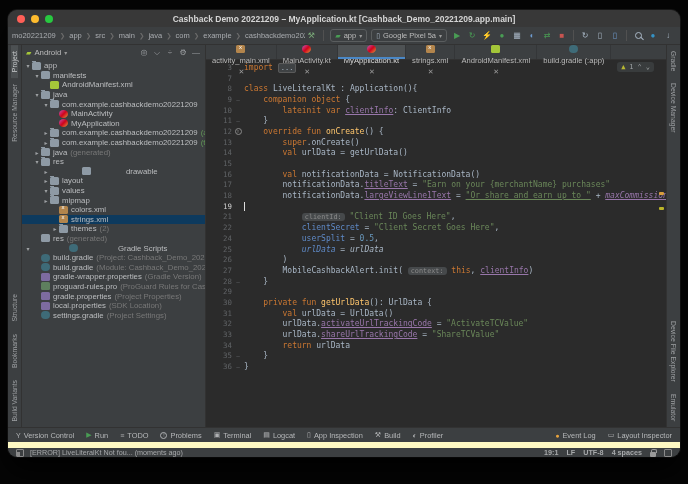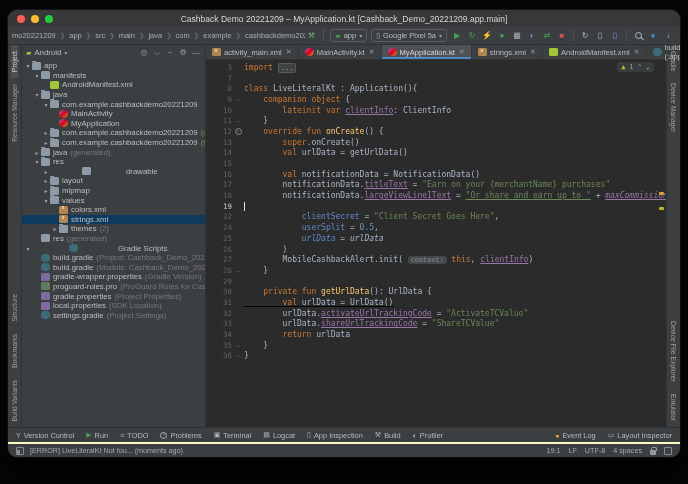--- a/index.html
+++ b/index.html
@@ -6,21 +6,21 @@
   html,body { width:688px; height:484px; background:#050505; overflow:hidden;
     font-family:"Liberation Sans", sans-serif; -webkit-font-smoothing:antialiased; }
   .window { position:absolute; left:8px; top:10px; width:672px; height:447px;
     background:#2B2B2B; border-radius:9px; overflow:hidden;
     box-shadow:0 14px 28px rgba(0,0,0,.85), 0 0 0 1px #1a1a1a; display:flex; flex-direction:column; }
 
   
   .titlebar { height:17px; background:#383838; display:flex; align-items:center; position:relative; flex:0 0 auto; }
   .lights { display:flex; gap:6px; padding-left:9px; }
   .light { width:8px; height:8px; border-radius:50%; }
-  .title { position:absolute; left:0; right:0; text-align:center; font-size:8.5px; font-weight:normal; color:#D5D5D5; pointer-events:none; }
+  .title { position:absolute; left:0; right:0; text-align:center; font-size:8.5px; font-weight:bold; color:#D5D5D5; pointer-events:none; }
 
   
   .toolbar { height:18px; background:#3C3F41; border-bottom:1px solid #323232; display:flex; align-items:center; padding:0 6px 0 2px; flex:0 0 auto; }
   .crumbs { display:flex; align-items:center; gap:2px; font-size:7.5px; color:#A9AcB0; white-space:nowrap; overflow:hidden; flex:1 1 auto; }
   .crumb { display:flex; align-items:center; gap:2px; padding:1px 2px; border-radius:2px; }
   .crumb-sep { color:#6a6a6a; font-size:6.5px; }
   .tb-right { display:flex; align-items:center; gap:4px; flex:0 0 auto; }
   .combo { display:flex; align-items:center; gap:3px; border:1px solid #5a5d5e; border-radius:3px; height:13px; padding:0 4px; font-size:7.5px; color:#BBBBBB; background:#3C3F41; }
   .tbicon { width:12px; height:12px; display:flex; align-items:center; justify-content:center; font-size:8px; line-height:1; border-radius:2px; }
   .tbsep { width:1px; height:11px; background:#515151; margin:0 2px; }
@@ -55,21 +55,21 @@
   .i-xml { background:#B3854C; }
   .i-xml::after{ content:"x"; position:absolute; left:2.5px; top:-1.5px; font-size:6px; color:#fff; }
   .i-manifest { background:#A4C639; }
   .i-gradle { background:#3E6B78; border-radius:4px; }
   .i-props { background:#7D6BA0; }
   .i-pro { background:#5E7F5E; }
 
   
   .editor { flex:1 1 auto; display:flex; flex-direction:column; min-width:0; background:#2B2B2B; position:relative; }
   .tabs { height:15px; background:#3C3F41; border-bottom:1px solid #323232; display:flex; align-items:stretch; font-size:7.6px; color:#BBBBBB; flex:0 0 auto; }
-  .tab { display:flex; align-items:center; gap:3px; padding:0 6px; border-right:1px solid #343638; position:relative; }
+  .tab { display:flex; align-items:center; gap:3px; padding:0 6px; border-right:1px solid #343638; position:relative;flex-direction:column; }
   .tab .x { color:#9a9a9a; font-size:7px; margin-left:1px; }
   .tab.sel { background:#4E5254; color:#D8D8D8; }
   .tab.sel::after { content:""; position:absolute; left:0; right:0; bottom:0; height:2px; background:#4A88C7; }
   .tab .ticon { margin-right:0; }
 
   .codearea { flex:1 1 auto; position:relative; overflow:hidden; font-family:"DejaVu Sans Mono", monospace; font-size:8px; }
   .code { position:absolute; inset:2px 10px 0 0; }
   .cline { height:10.7px; display:flex; align-items:center; white-space:pre; }
   .lnum { width:26px; text-align:right; color:#606366; font-size:7.4px; flex:0 0 auto; }
   .lfold { width:12px; flex:0 0 auto; text-align:center; color:#606366; font-size:6px; position:relative; }
@@ -86,22 +86,22 @@
   .inspect { position:absolute; top:2px; right:12px; display:flex; gap:4px; align-items:center; font-size:7px; color:#9DA0A3; background:rgba(60,63,65,.85); border-radius:3px; padding:1px 4px; }
   .warn-tri { color:#B8B832; font-size:7px; }
   .scrollbar { position:absolute; top:0; right:0; bottom:0; width:9px; }
   .smark { position:absolute; right:2px; width:5px; height:3px; border-radius:1px; }
 
   
   .toolwin { height:15px; background:#3C3F41; border-top:1px solid #323232; display:flex; align-items:center; font-size:7.4px; color:#B6B8BA; padding:0 8px; gap:12px; flex:0 0 auto; }
   .twitem { display:flex; align-items:center; gap:3px; white-space:nowrap; }
   .twglyph { font-size:7px; }
   .tw-right { margin-left:auto; display:flex; gap:12px; }
-  .statusbar { height:15px; background:#3C3F41; border-top:2px solid #fef9c3; display:flex; align-items:center; font-size:7.2px; color:#A7A9AB; padding:0 8px; gap:6px; flex:0 0 auto; }
-  .sb-right { margin-left:auto; display:flex; align-items:center; gap:8px; }
+  .statusbar { height:15px; background:#3C3F41; border-top:6px solid #fef9c3; display:flex; align-items:center; font-size:7.2px; color:#A7A9AB; padding:0 8px; gap:6px; flex:0 0 auto; }
+  .sb-right { margin-left:auto; display:flex; align-items:center; gap:8px;font-weight:bold; }
   .twtoggle { width:8px; height:8px; border:1px solid #8a8a8a; border-radius:1px; position:relative; }
   .twtoggle::before{ content:""; position:absolute; left:0; bottom:0; width:3px; height:4px; background:#8a8a8a; }
   .lock { width:6px; height:5px; background:#9a9a9a; border-radius:1px; position:relative; margin-top:3px; }
   .lock::before{ content:""; position:absolute; top:-3px; left:1px; width:4px; height:3px; border:1px solid #9a9a9a; border-bottom:none; border-radius:2px 2px 0 0; }
   .mag { width:7px; height:7px; border:1.3px solid #A9B7C6; border-radius:50%; position:relative; }
   .mag::after { content:""; position:absolute; width:4px; height:1.3px; background:#A9B7C6; transform:rotate(45deg); right:-3px; bottom:-1px; }
 </style>
 </head>
 <body>
 
@@ -271,28 +271,28 @@
             <span class="tchev">▸</span>
             <span class="ticon i-folder"></span>
             <span>drawable</span>
           </div>
           <div class="trow" style="padding-left: 20px;">
             <span class="tchev">▸</span>
             <span class="ticon i-folder"></span>
             <span>layout</span>
           </div>
           <div class="trow" style="padding-left: 20px;">
+            <span class="tchev">▾</span>
+            <span class="ticon i-folder"></span>
+            <span>values</span>
+          </div>
+          <div class="trow" style="padding-left: 20px;">
             <span class="tchev">▸</span>
             <span class="ticon i-folder"></span>
             <span>mipmap</span>
-          </div>
-          <div class="trow" style="padding-left: 20px;">
-            <span class="tchev">▾</span>
-            <span class="ticon i-folder"></span>
-            <span>values</span>
           </div>
           <div class="trow" style="padding-left: 29px;">
             <span class="tchev"></span>
             <span class="ticon i-xml"></span>
             <span>colors.xml</span>
           </div>
           <div class="trow sel" style="padding-left: 29px;">
             <span class="tchev"></span>
             <span class="ticon i-xml"></span>
             <span>strings.xml</span>
@@ -400,29 +400,30 @@
             <div class="cline"><span class="lnum">10</span><span class="lfold"></span><span style="white-space: pre;"><span class="t">        </span><span class="k">lateinit var</span><span class="t"> </span><span class="p">clientInfo</span><span class="t">: ClientInfo</span></span></div>
             <div class="cline"><span class="lnum">11</span><span class="lfold">–</span><span style="white-space: pre;"><span class="t">    </span><span class="t">}</span></span></div>
             <div class="cline"><span class="lnum">12</span><span class="lfold"><span class="ovr">↑</span></span><span style="white-space: pre;"><span class="t">    </span><span class="k">override fun</span><span class="t"> </span><span class="f">onCreate</span><span class="t">() {</span></span></div>
             <div class="cline"><span class="lnum">13</span><span class="lfold"></span><span style="white-space: pre;"><span class="t">        </span><span class="k">super</span><span class="t">.onCreate()</span></span></div>
             <div class="cline"><span class="lnum">14</span><span class="lfold"></span><span style="white-space: pre;"><span class="t">        </span><span class="k">val</span><span class="t"> urlData = getUrlData()</span></span></div>
             <div class="cline"><span class="lnum">15</span><span class="lfold"></span><span style="white-space: pre;"></span></div>
             <div class="cline"><span class="lnum">16</span><span class="lfold"></span><span style="white-space: pre;"><span class="t">        </span><span class="k">val</span><span class="t"> notificationData = NotificationData()</span></span></div>
             <div class="cline"><span class="lnum">17</span><span class="lfold"></span><span style="white-space: pre;"><span class="t">        </span><span class="t">notificationData.</span><span class="p">titleText</span><span class="t"> = </span><span class="s">"Earn on your {merchantName} purchases"</span></span></div>
             <div class="cline"><span class="lnum">18</span><span class="lfold"></span><span style="white-space: pre;"><span class="t">        </span><span class="t">notificationData.</span><span class="p">largeViewLine1Text</span><span class="t"> = </span><span class="su">"Or share and earn up to "</span><span class="t"> + </span><span class="pi">maxCommissionRate</span></span></div>
             <div class="cline"><span class="lnum cur">19</span><span class="lfold"></span><span style="white-space: pre;"><span class="caret"></span></span></div>
+            <div class="cline"><span class="lnum">21</span><span class="lfold"></span><span style="white-space: pre;"><span class="t">            </span><span class="h">clientId:</span><span class="t"> </span><span class="s">"Client ID Goes Here"</span><span class="t">,</span></span></div>
             <div class="cline"><span class="lnum">22</span><span class="lfold"></span><span style="white-space: pre;"><span class="t">            </span><span class="na">clientSecret</span><span class="t"> = </span><span class="s">"Client Secret Goes Here"</span><span class="t">,</span></span></div>
             <div class="cline"><span class="lnum">24</span><span class="lfold"></span><span style="white-space: pre;"><span class="t">            </span><span class="na">userSplit</span><span class="t"> = </span><span class="nu">0.5</span><span class="t">,</span></span></div>
             <div class="cline"><span class="lnum">25</span><span class="lfold"></span><span style="white-space: pre; font-style: italic;"><span class="t">            </span><span class="na">urlData</span><span class="t"> = urlData</span></span></div>
             <div class="cline"><span class="lnum">26</span><span class="lfold"></span><span style="white-space: pre;"><span class="t">        </span><span class="t">)</span></span></div>
             <div class="cline"><span class="lnum">27</span><span class="lfold"></span><span style="white-space: pre;"><span class="t">        </span><span class="t">MobileCashbackAlert.init( </span><span class="h">context:</span><span class="t"> </span><span class="k">this</span><span class="t">, </span><span class="p">clientInfo</span><span class="t">)</span></span></div>
             <div class="cline"><span class="lnum">28</span><span class="lfold">–</span><span style="white-space: pre;"><span class="t">    </span><span class="t">}</span></span></div>
             <div class="cline"><span class="lnum">29</span><span class="lfold"></span><span style="white-space: pre;"></span></div>
             <div class="cline"><span class="lnum">30</span><span class="lfold"></span><span style="white-space: pre;"><span class="t">    </span><span class="k">private fun</span><span class="t"> </span><span class="f">getUrlData</span><span class="t">(): UrlData {</span></span></div>
-            <div class="cline"><span class="lnum">31</span><span class="lfold"></span><span style="white-space: pre; text-decoration: underline;"><span class="t">        </span><span class="k">val</span><span class="t"> urlData = UrlData()</span></span></div>
+            <div class="cline"><span class="lnum">31</span><span class="lfold"></span><span style="white-space: pre;"><span class="t">        </span><span class="k">val</span><span class="t"> urlData = UrlData()</span></span></div>
             <div class="cline"><span class="lnum">32</span><span class="lfold"></span><span style="white-space: pre;"><span class="t">        </span><span class="t">urlData.</span><span class="p">activateUrlTrackingCode</span><span class="t"> = </span><span class="s">"ActivateTCValue"</span></span></div>
             <div class="cline"><span class="lnum">33</span><span class="lfold"></span><span style="white-space: pre;"><span class="t">        </span><span class="t">urlData.</span><span class="p">shareUrlTrackingCode</span><span class="t"> = </span><span class="s">"ShareTCValue"</span></span></div>
             <div class="cline"><span class="lnum">34</span><span class="lfold"></span><span style="white-space: pre;"><span class="t">        </span><span class="k">return</span><span class="t"> urlData</span></span></div>
             <div class="cline"><span class="lnum">35</span><span class="lfold">–</span><span style="white-space: pre;"><span class="t">    </span><span class="t">}</span></span></div>
             <div class="cline"><span class="lnum">36</span><span class="lfold">–</span><span style="white-space: pre;"><span class="t">}</span></span></div>
           </div>
         <div class="inspect">
           <span class="warn-tri">▲</span>
           <span>1</span>
           <span>⌃</span>

